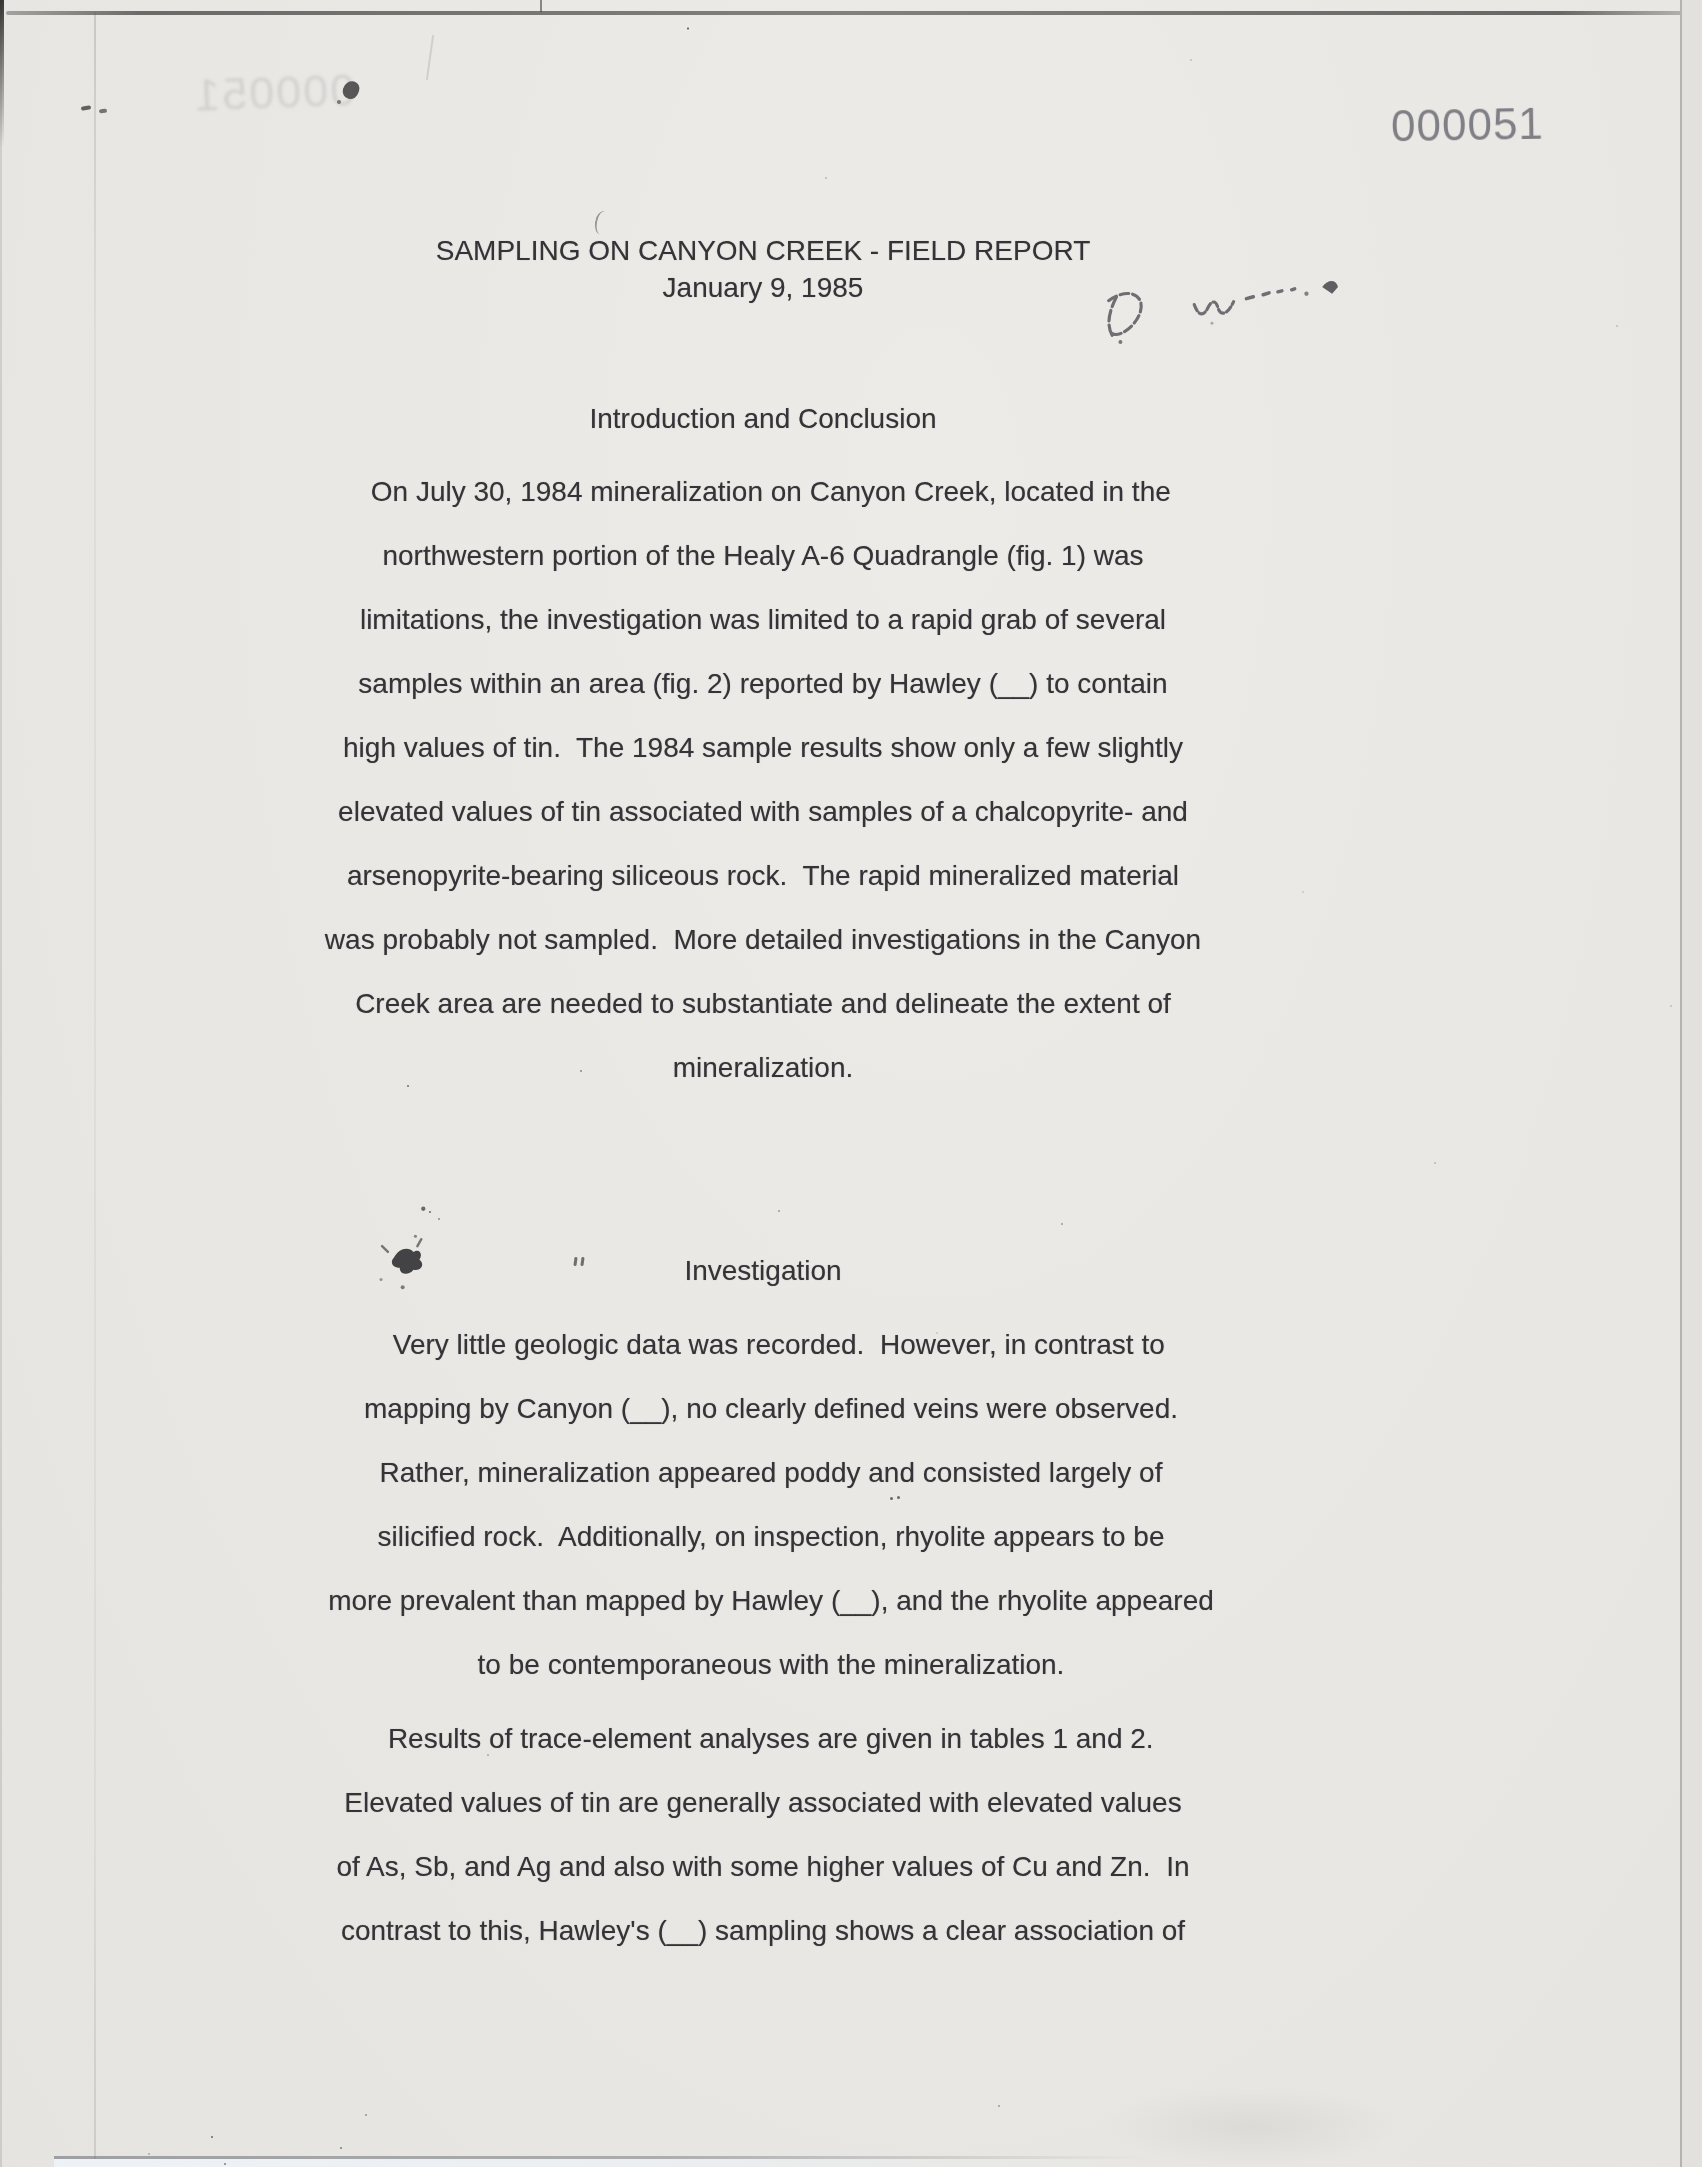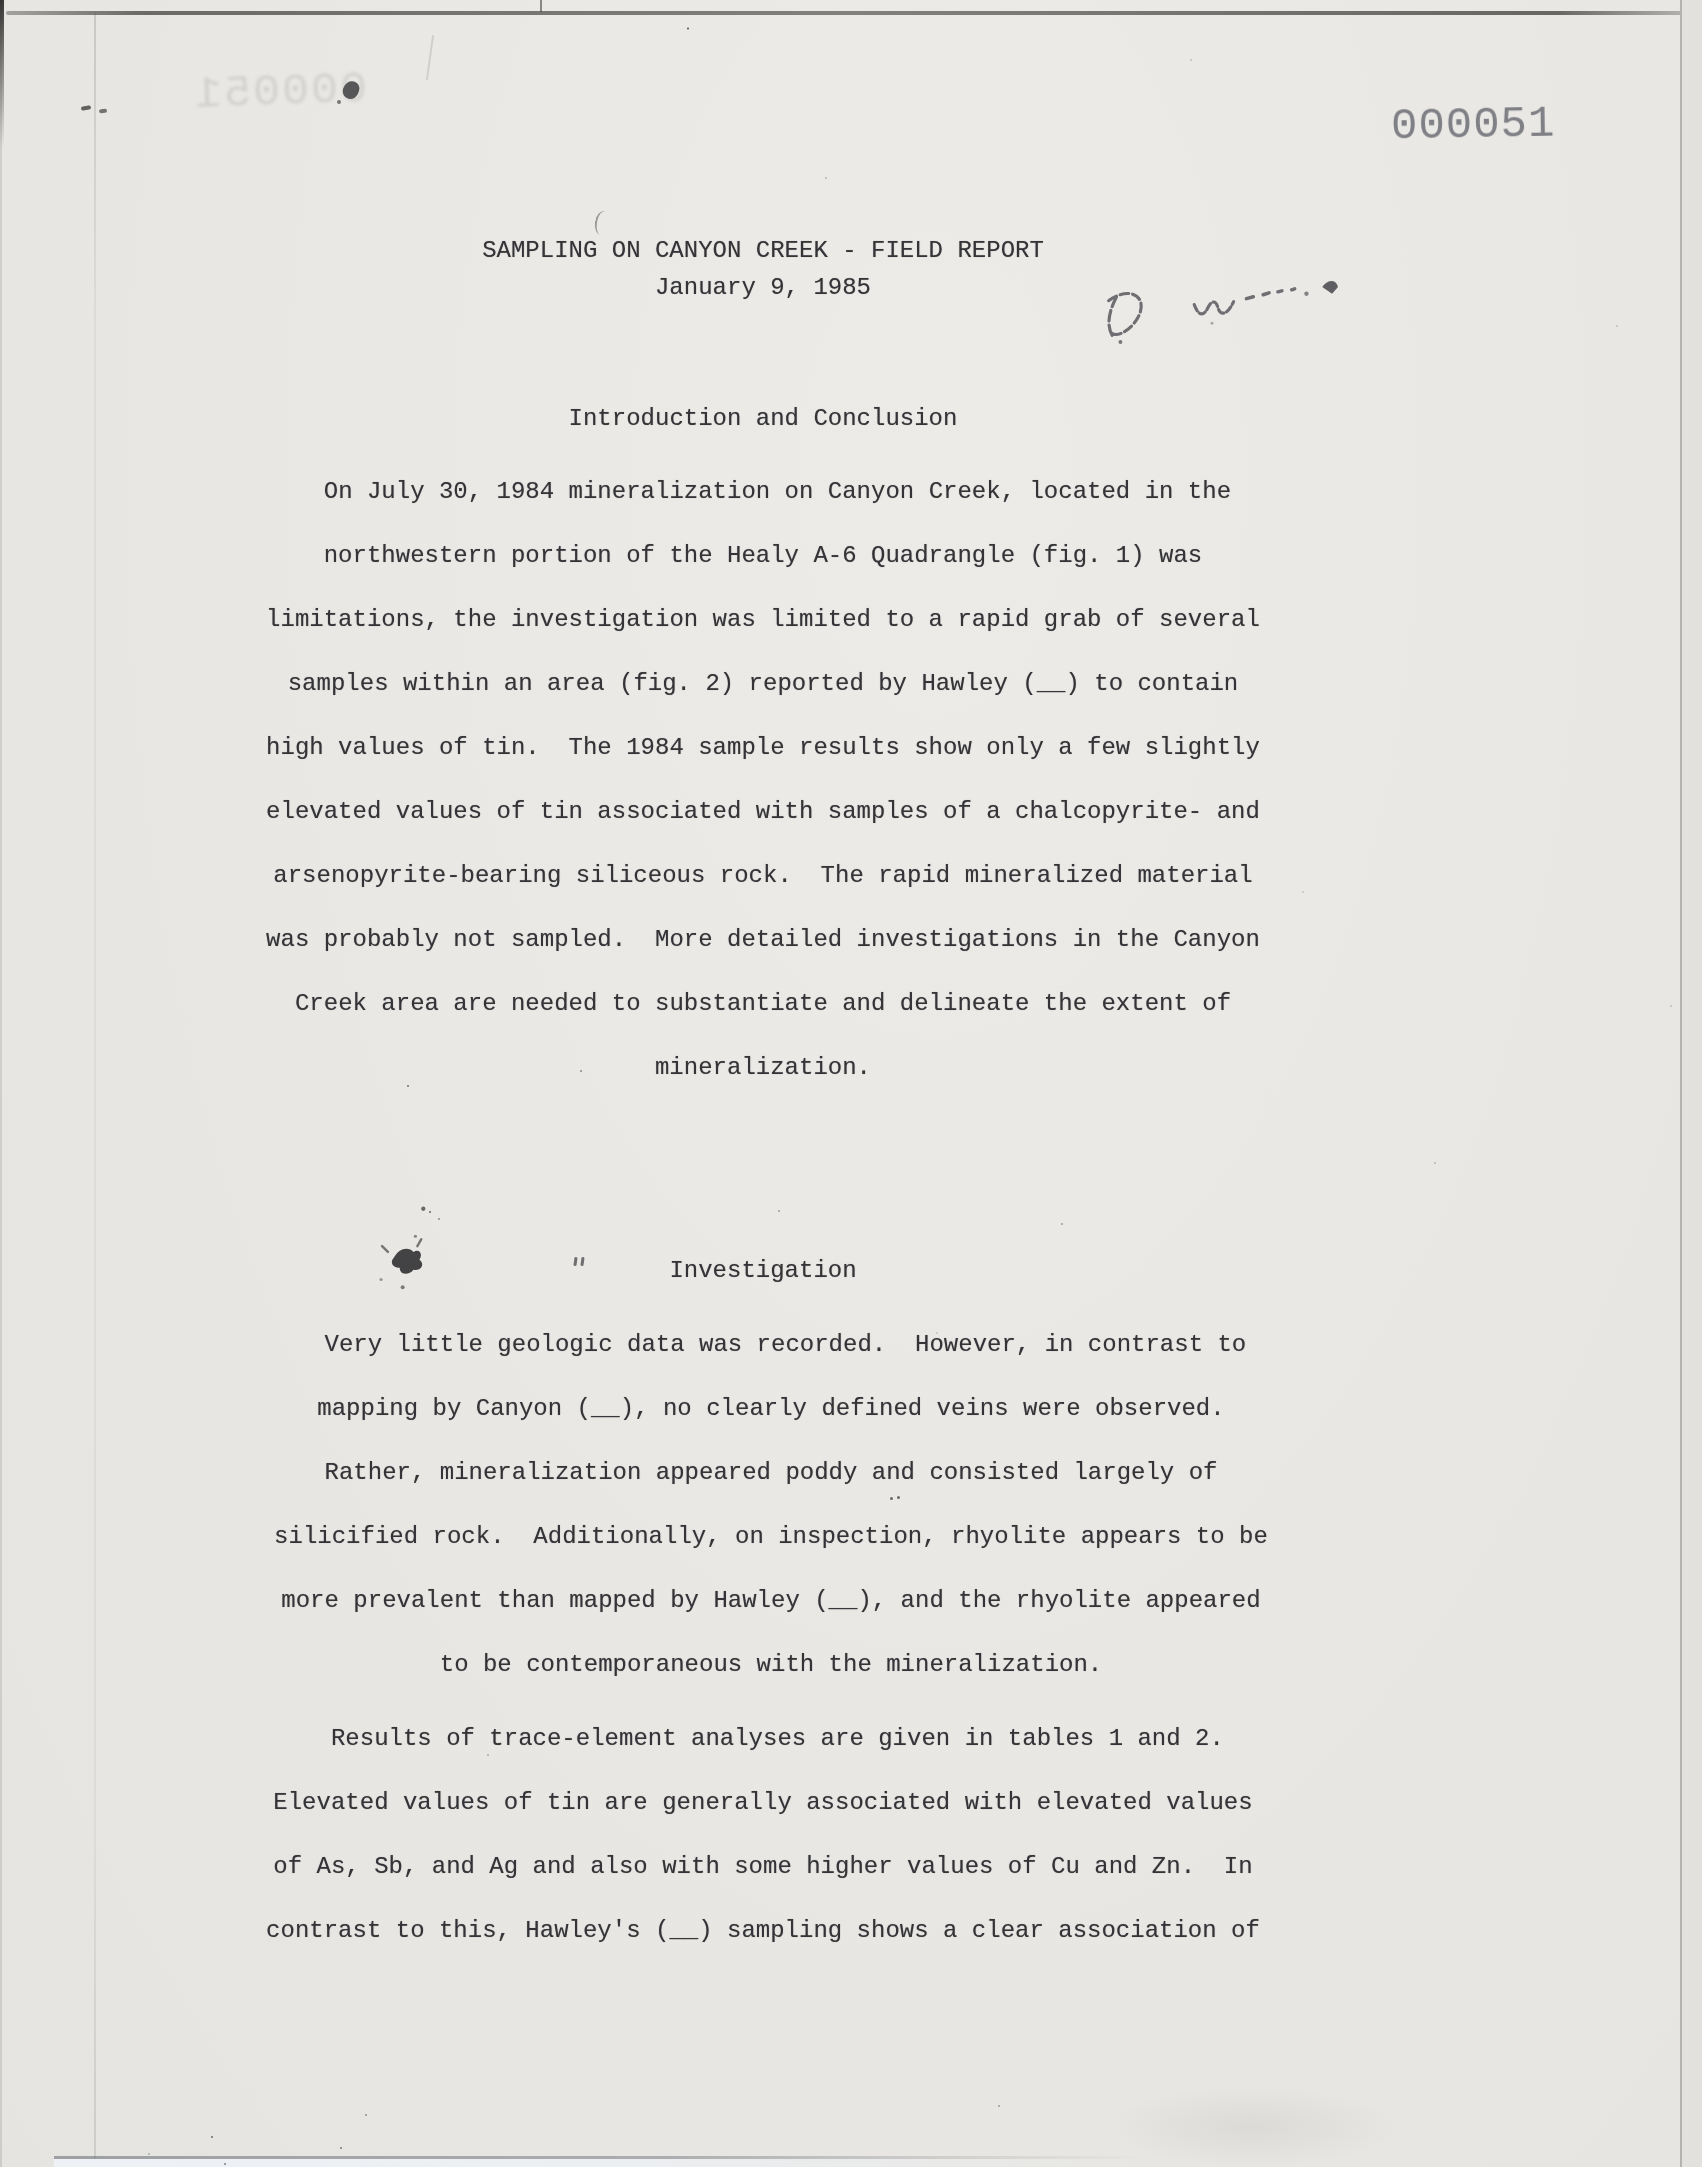--- a/index.html
+++ b/index.html
@@ -1,21 +1,21 @@
 <!DOCTYPE html>
 <html><head>
 <meta charset="utf-8">
 <style>
   html,body { margin:0; padding:0; background:#d6d5d1; }
   .page {
     position:relative; width:1702px; height:2167px; overflow:hidden;
     background: radial-gradient(ellipse at 55% 22%, #ecebe7 0%, #e9e8e4 45%, #e5e4e0 100%);
-    font-family:Liberation Mono, monospace;
+    font-family:Liberation Sans, sans-serif;
   }
-  .typed { color:#343438; font-size:24px; text-shadow:0 0 1px rgba(52,52,56,0.40); }
+  .typed { color:#343438; font-size:28px; text-shadow:0 0 1px rgba(52,52,56,0.40); }
   .col { position:absolute; left:182px; width:1162px;text-align:center; }
   .center { text-align:center; }
   .line { height:64px; line-height:64px; white-space:pre; }
   .one-line { height:39px; line-height:39px; white-space:pre; }
 
   .stamp {
     position:absolute; left:1391px; top:100px;
     font-size:44px; letter-spacing:1px; color:#7f7f86;
     transform:rotate(-1deg); filter:blur(0.6px); white-space:pre;
   }

